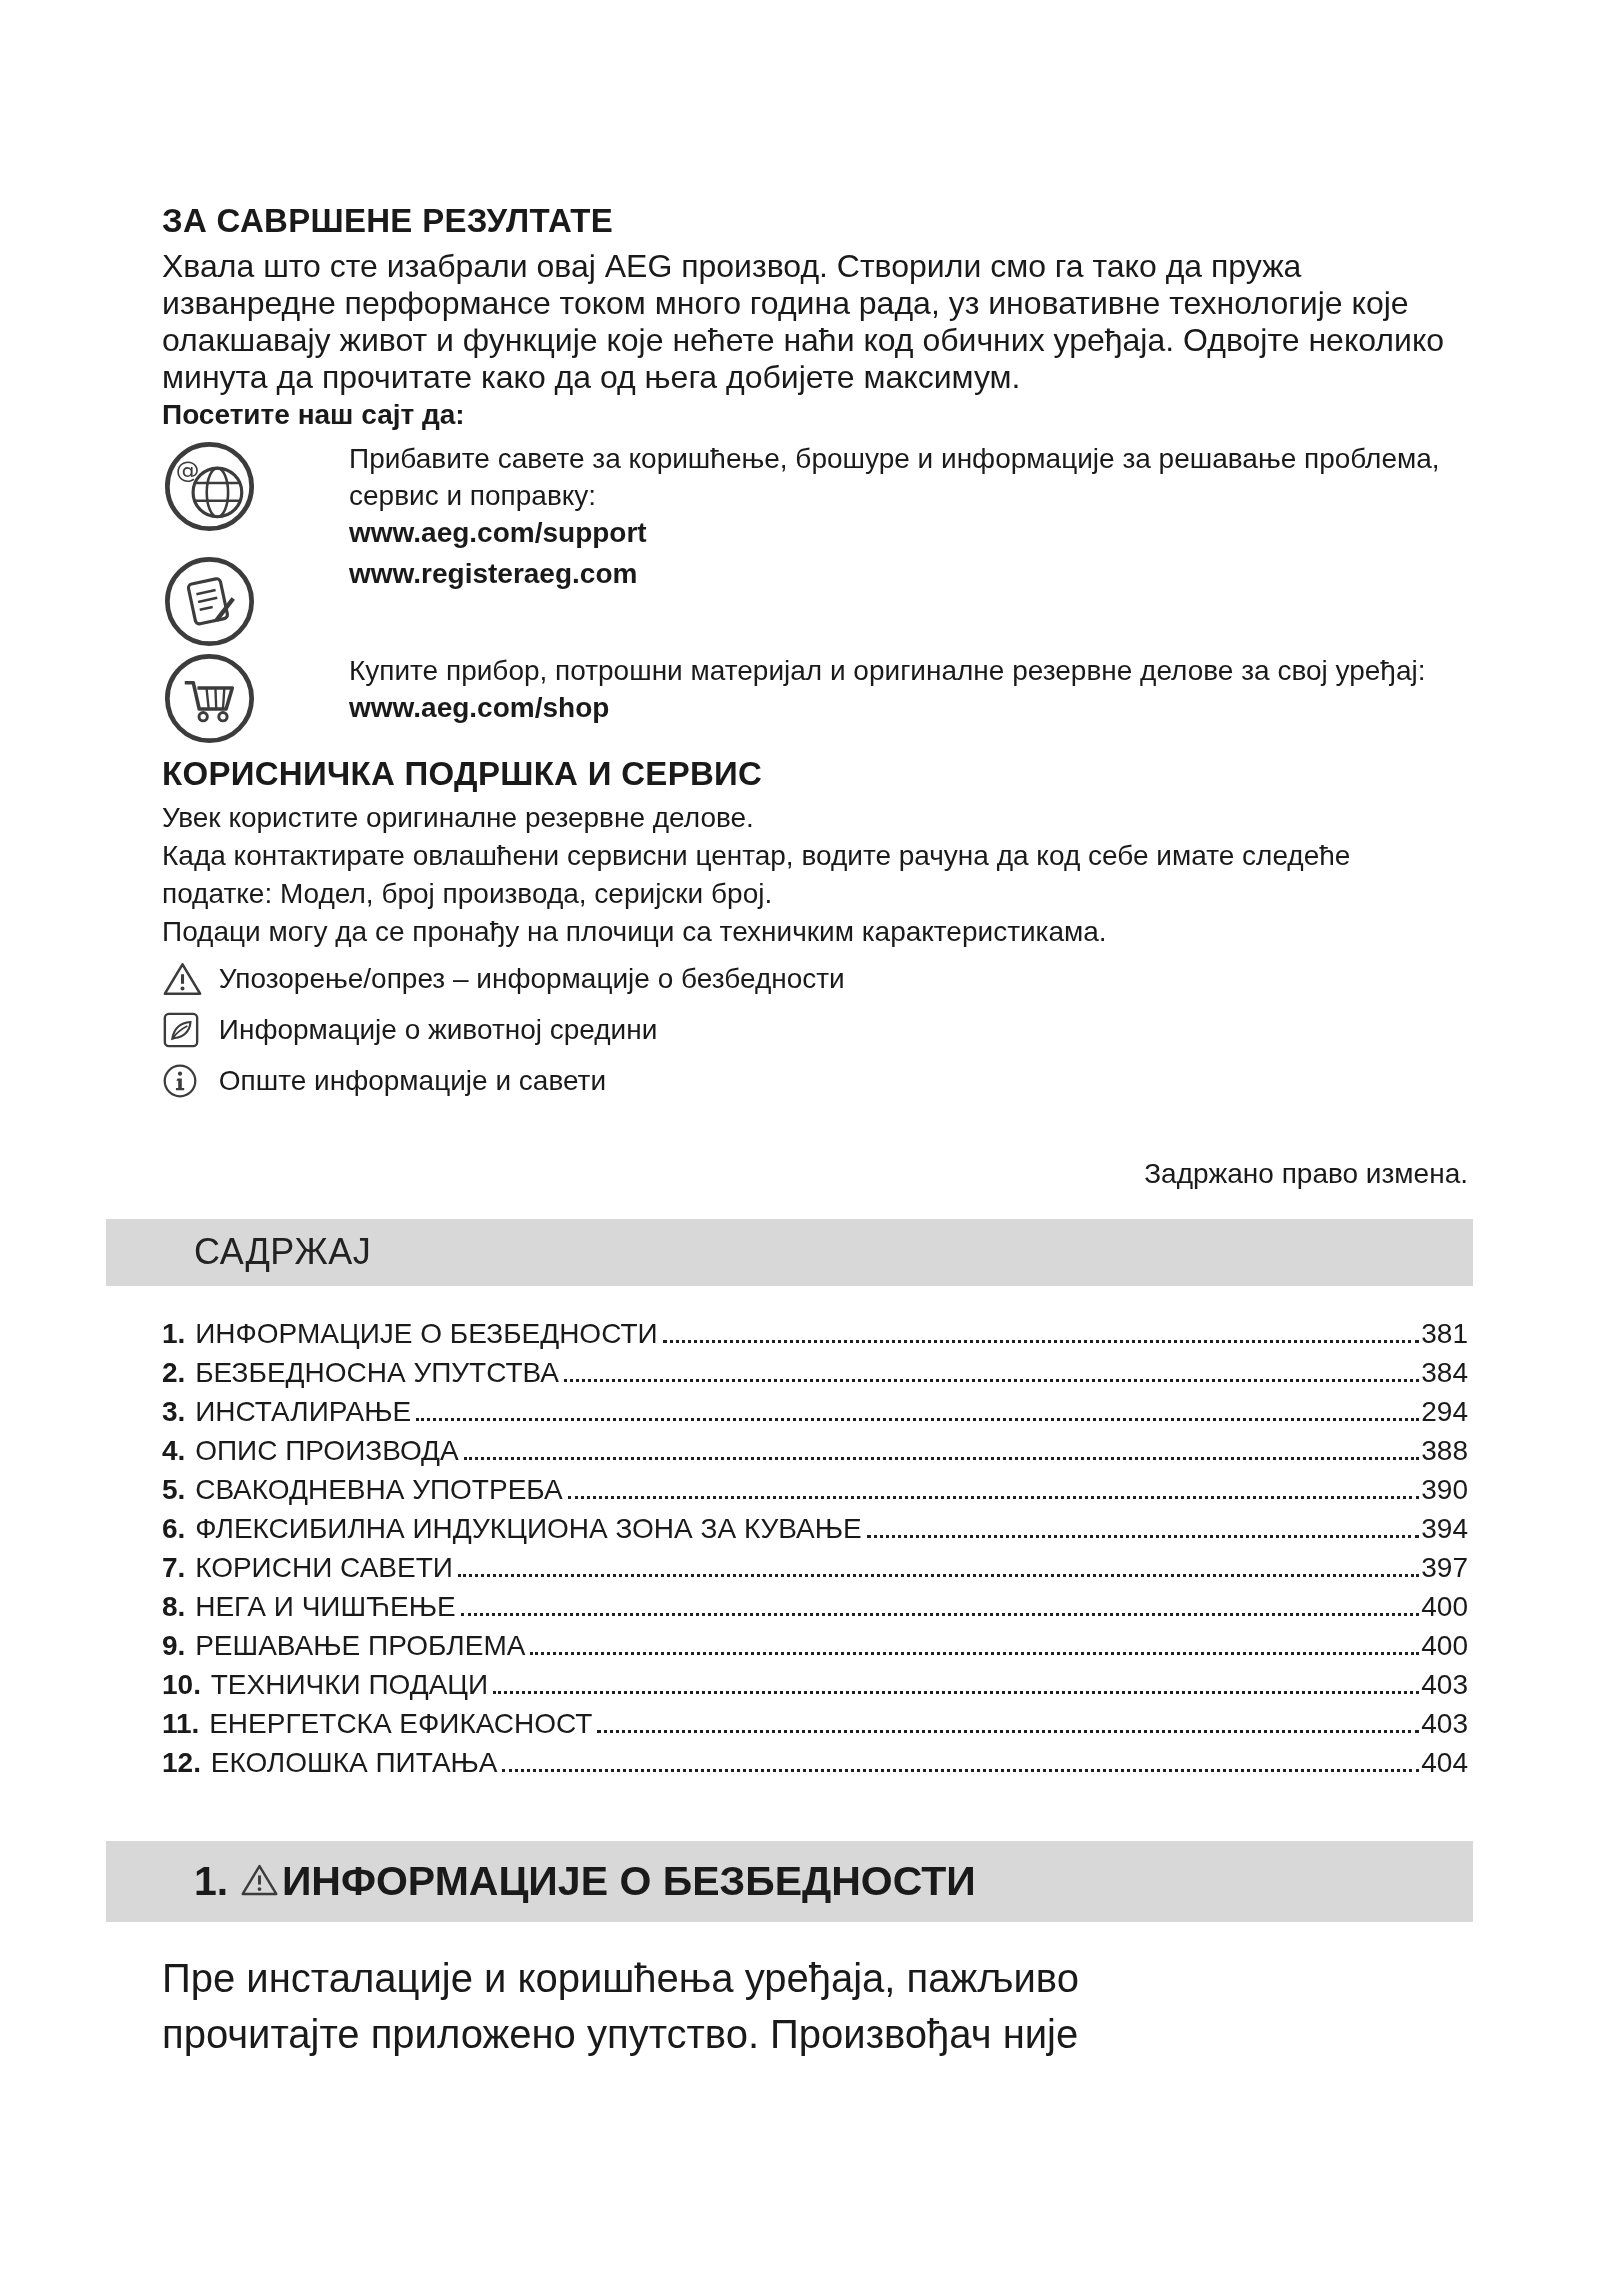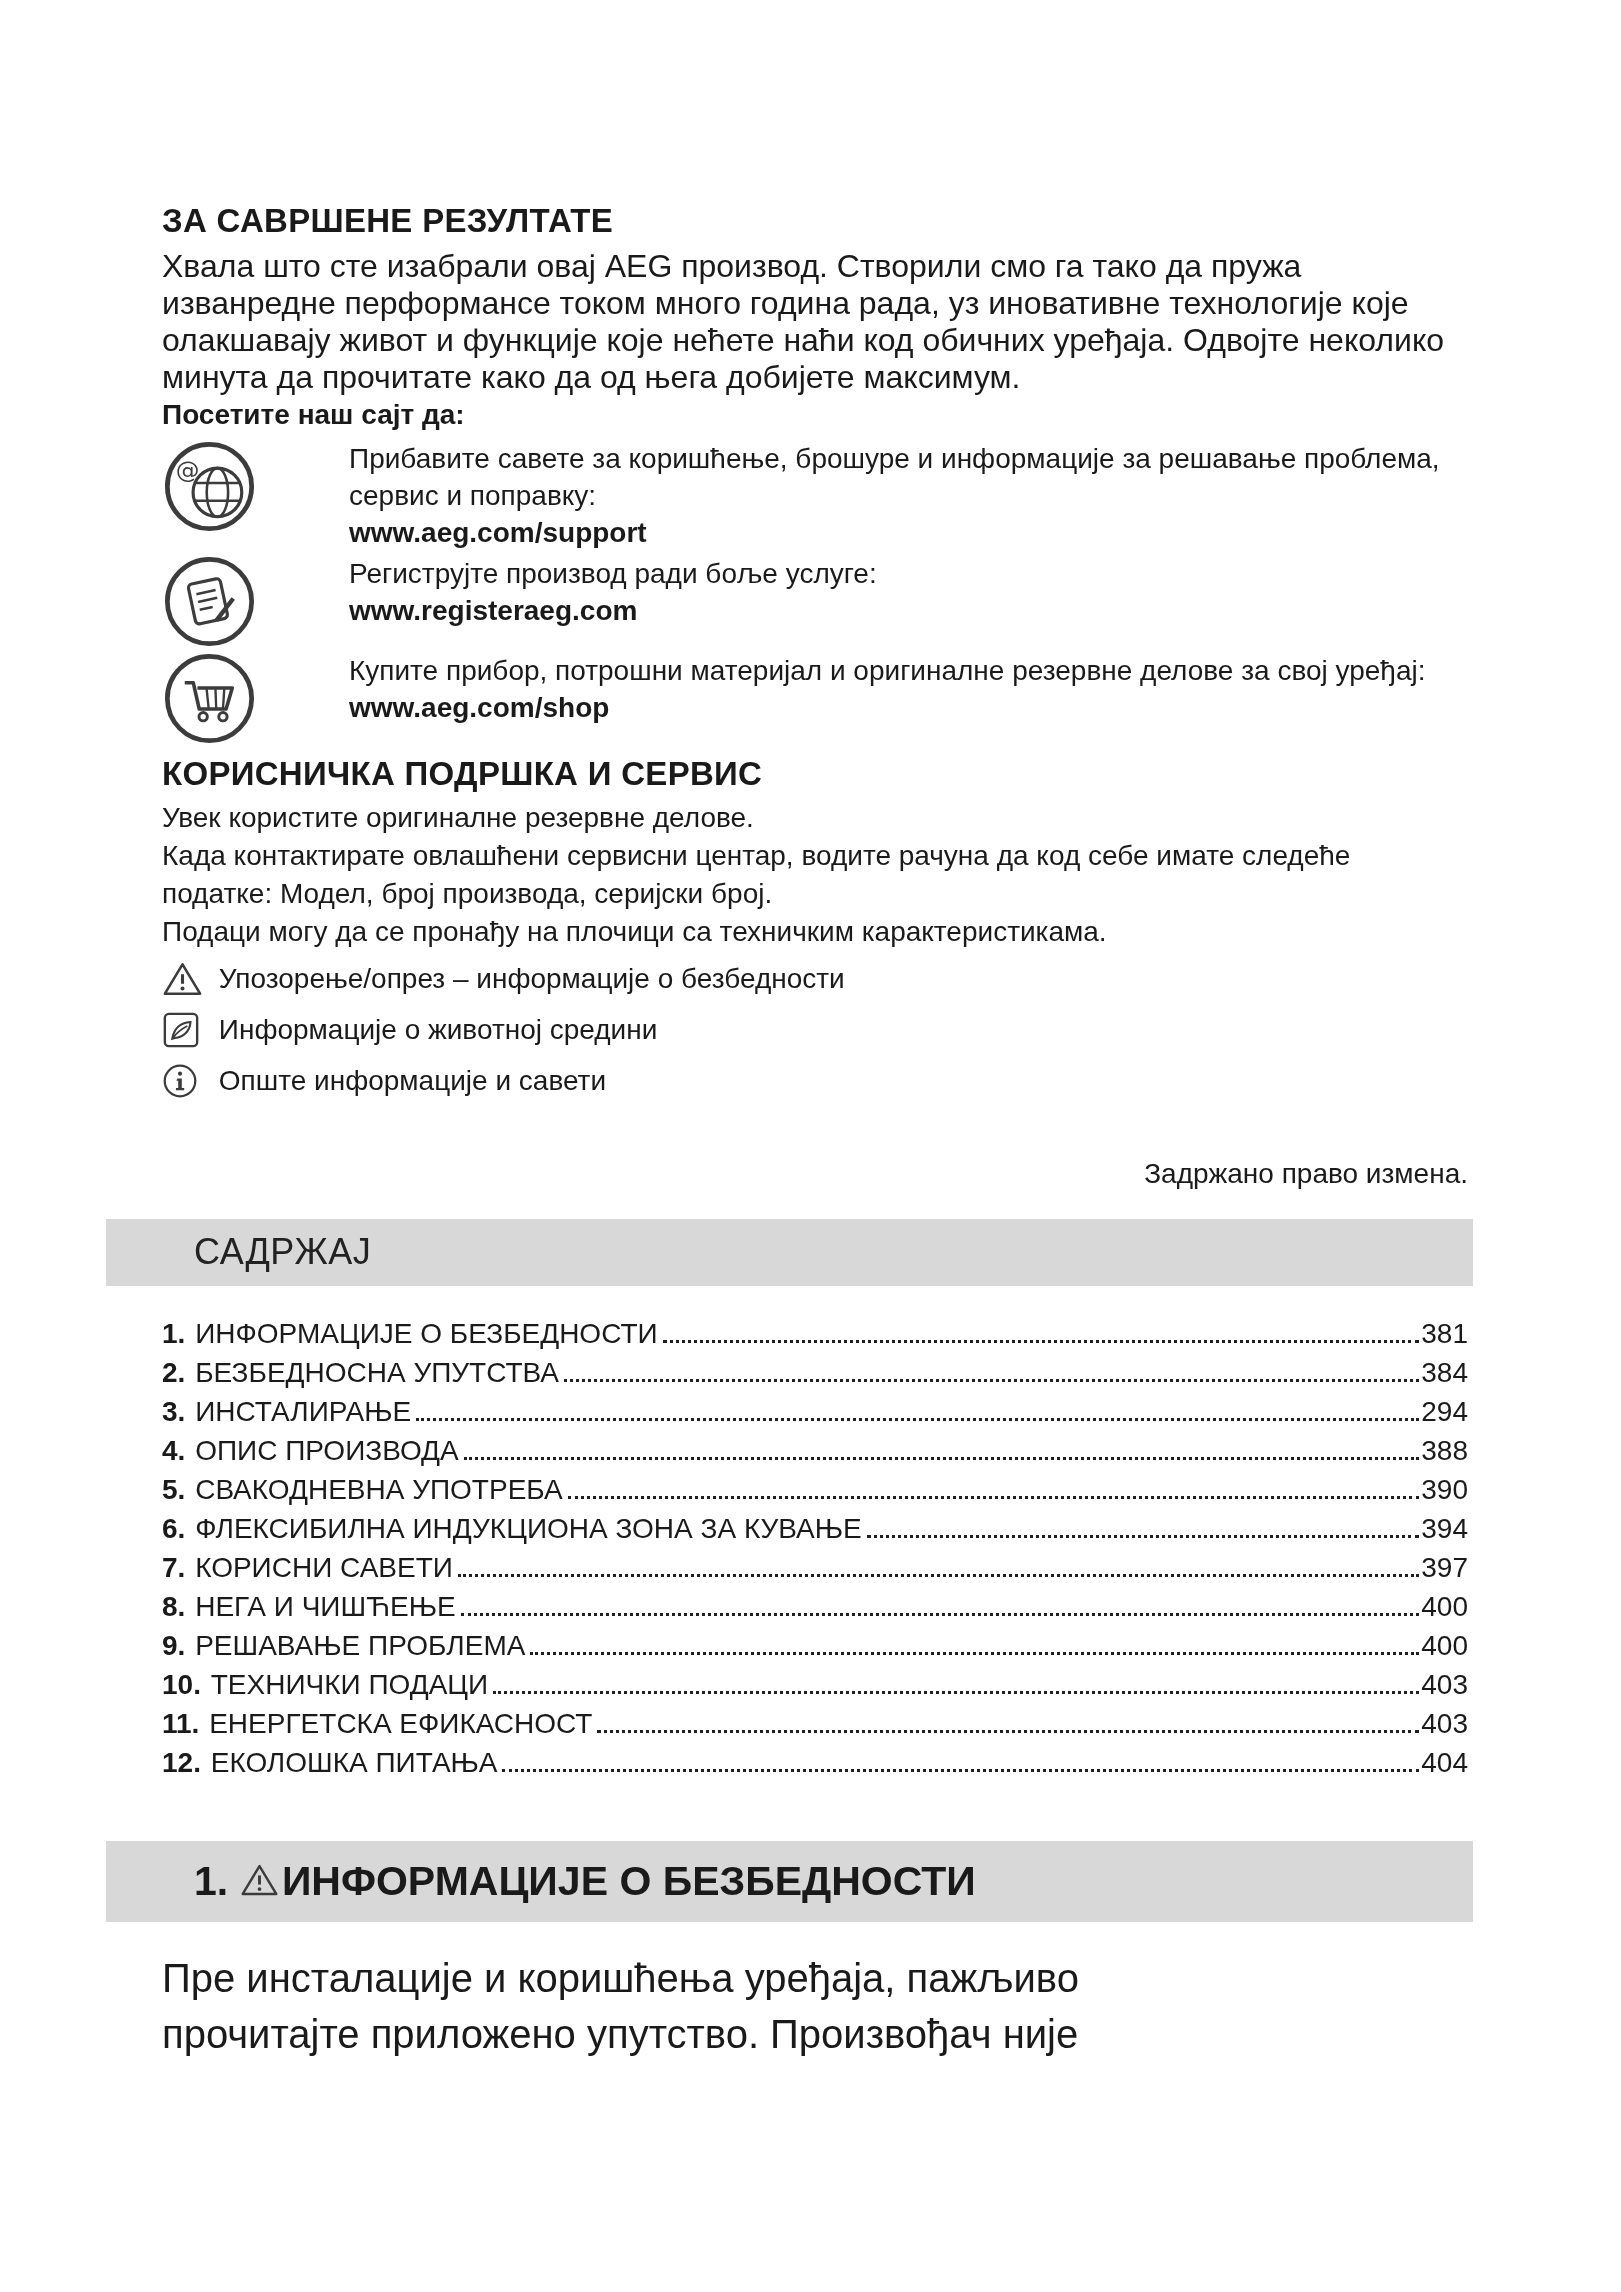--- a/index.html
+++ b/index.html
@@ -119,21 +119,20 @@
             <g transform="rotate(-12 24 24)">
               <rect class="st" x="15" y="13.5" width="16.5" height="20.5" rx="2" stroke-width="1.6"></rect>
               <line class="st" x1="18.3" y1="19" x2="28.2" y2="19" stroke-width="1.3"></line>
               <line class="st" x1="18.3" y1="23" x2="28.2" y2="23" stroke-width="1.3"></line>
               <line class="st" x1="18.3" y1="27" x2="25" y2="27" stroke-width="1.3"></line>
             </g>
             <line class="st" x1="27.5" y1="33.5" x2="36" y2="22.5" stroke-width="2.2"></line>
           </svg>
         </span>
         <div class="link-body">
-          <span>Региструјте производ ради боље услуге:</span>
           <div class="link-url">www.registeraeg.com</div>
         </div>
       </div>
 
       <div class="link-row">
         <span class="link-icon">
           <svg viewBox="0 0 48 48">
             <circle class="st" cx="24" cy="24" r="21.3" stroke-width="2.4"></circle>
             <path class="st" d="M11.5 16 h4.3 l3 13.3 h13.6 l3.1 -10.6 h-17.6" stroke-width="1.8" stroke-linejoin="round"></path>
             <line class="st" x1="22.5" y1="18.7" x2="23.6" y2="29.3" stroke-width="1.2"></line>

